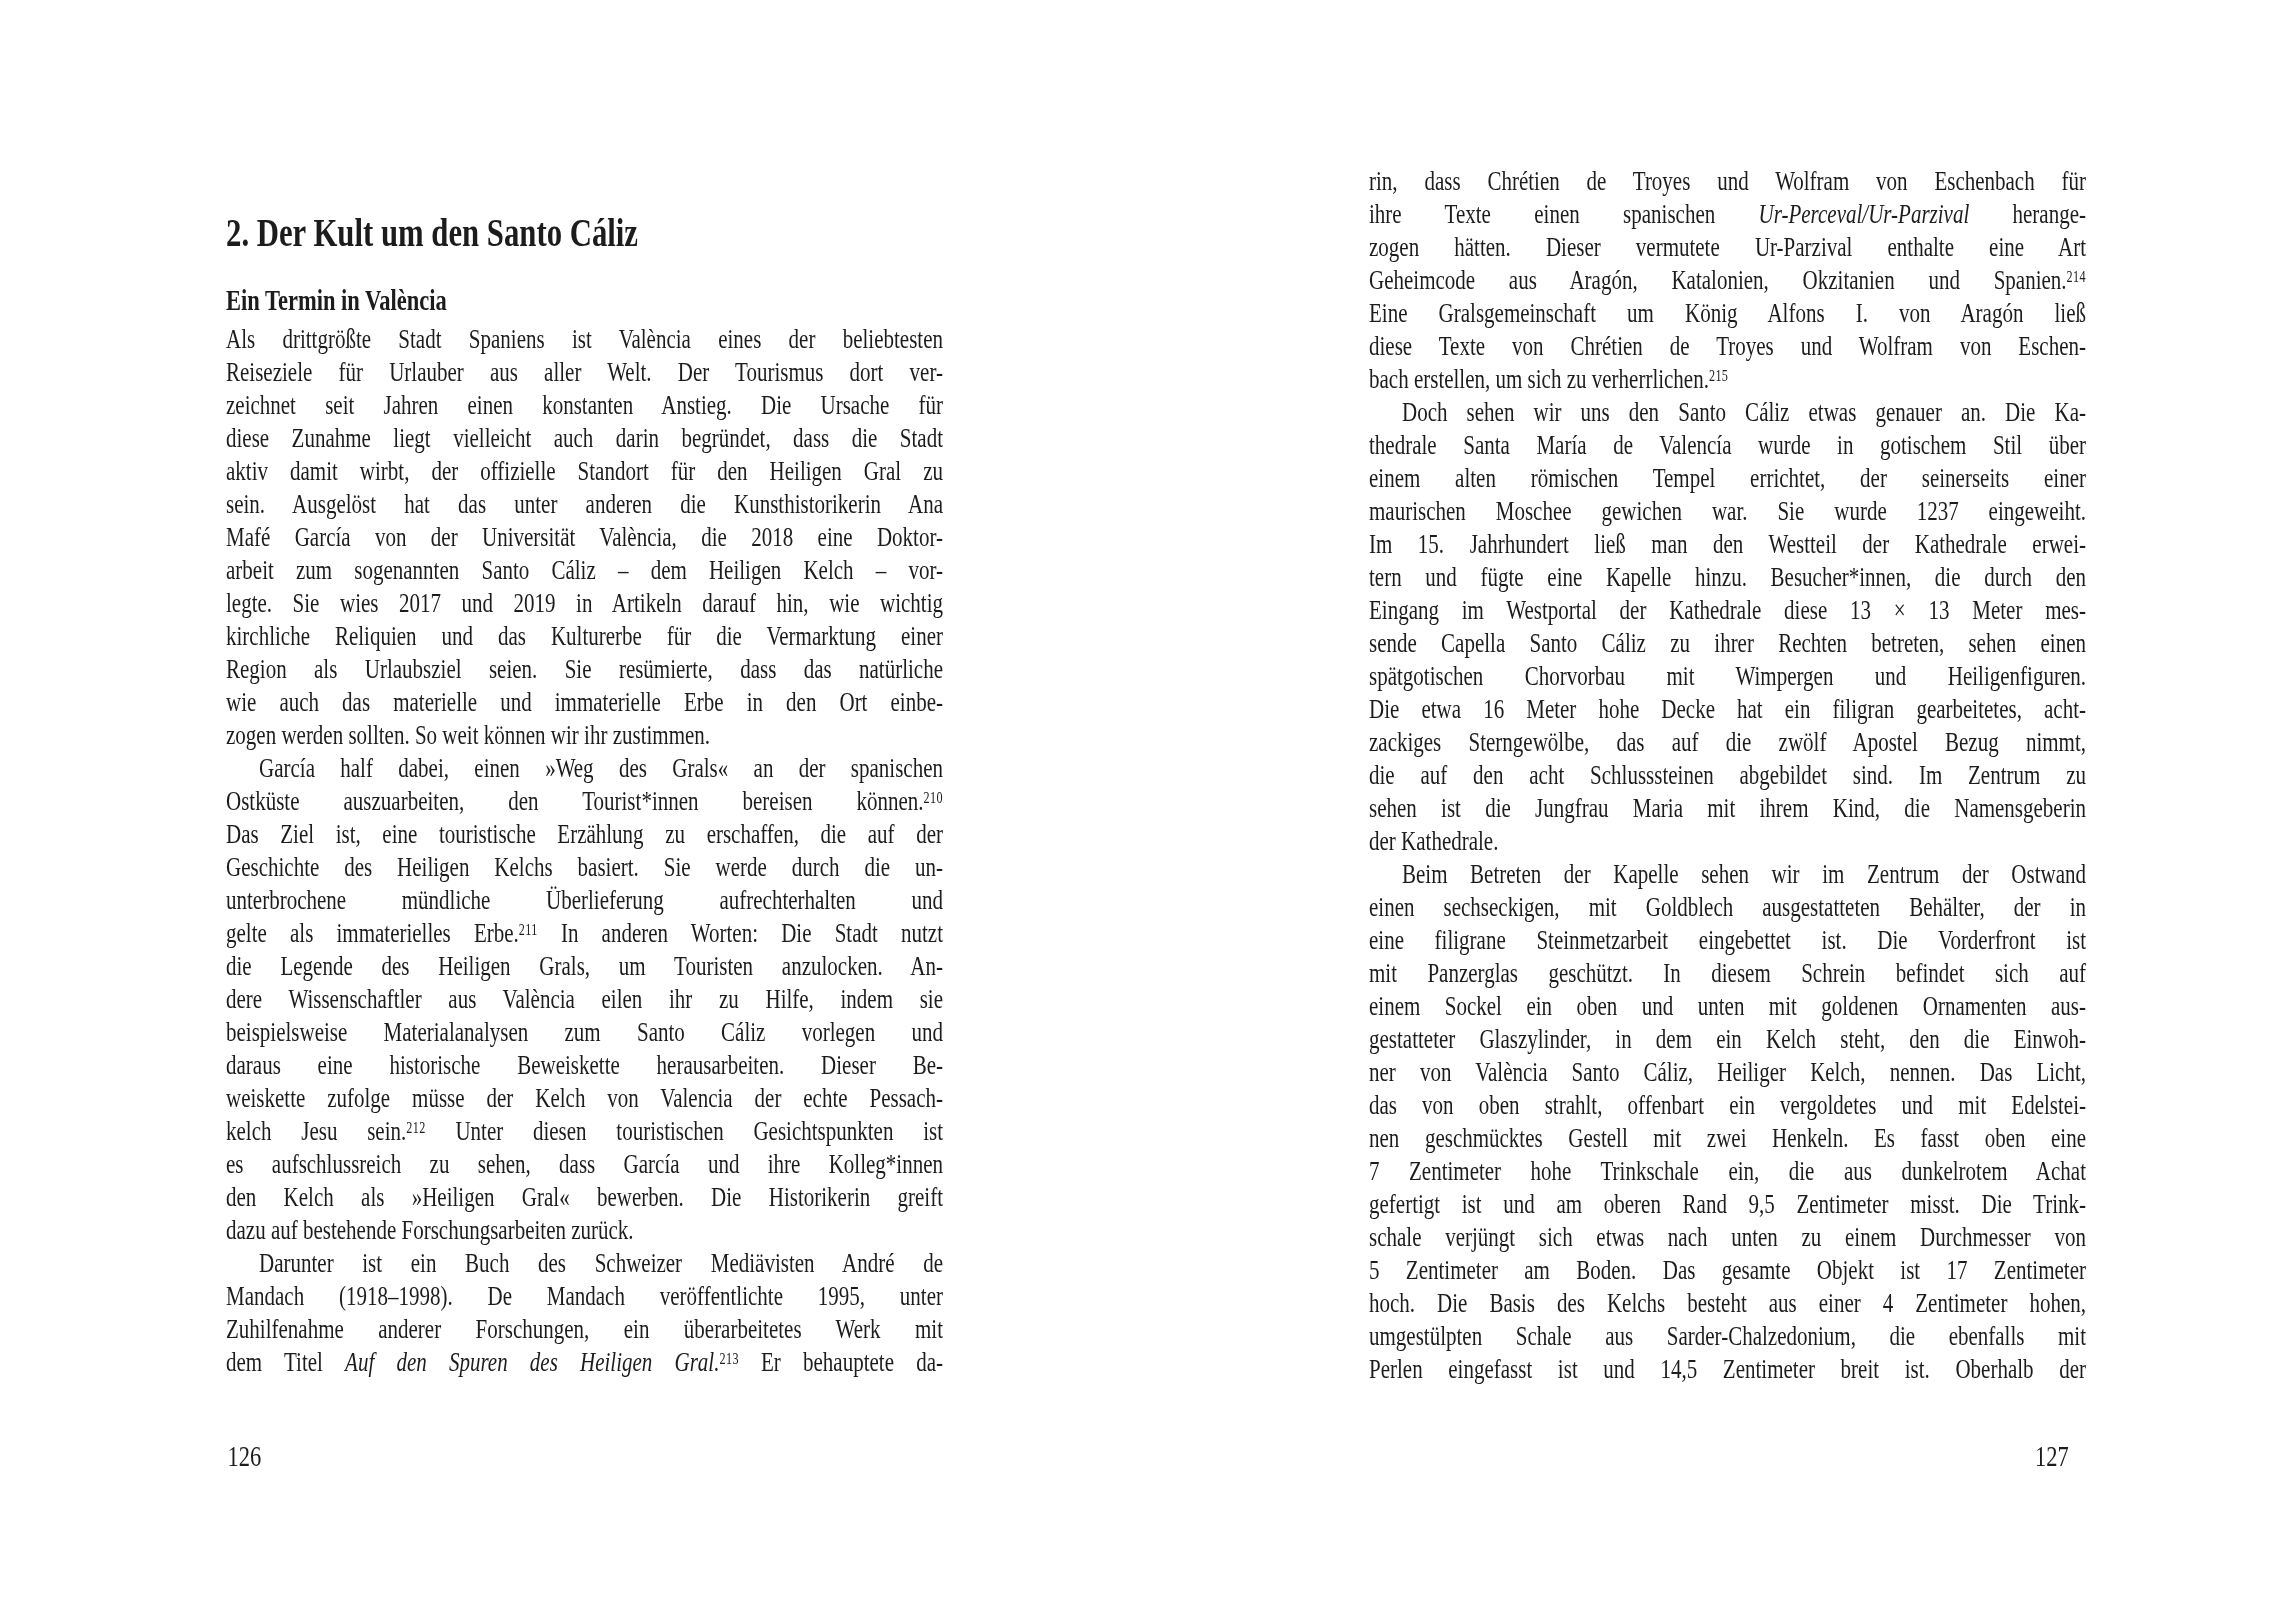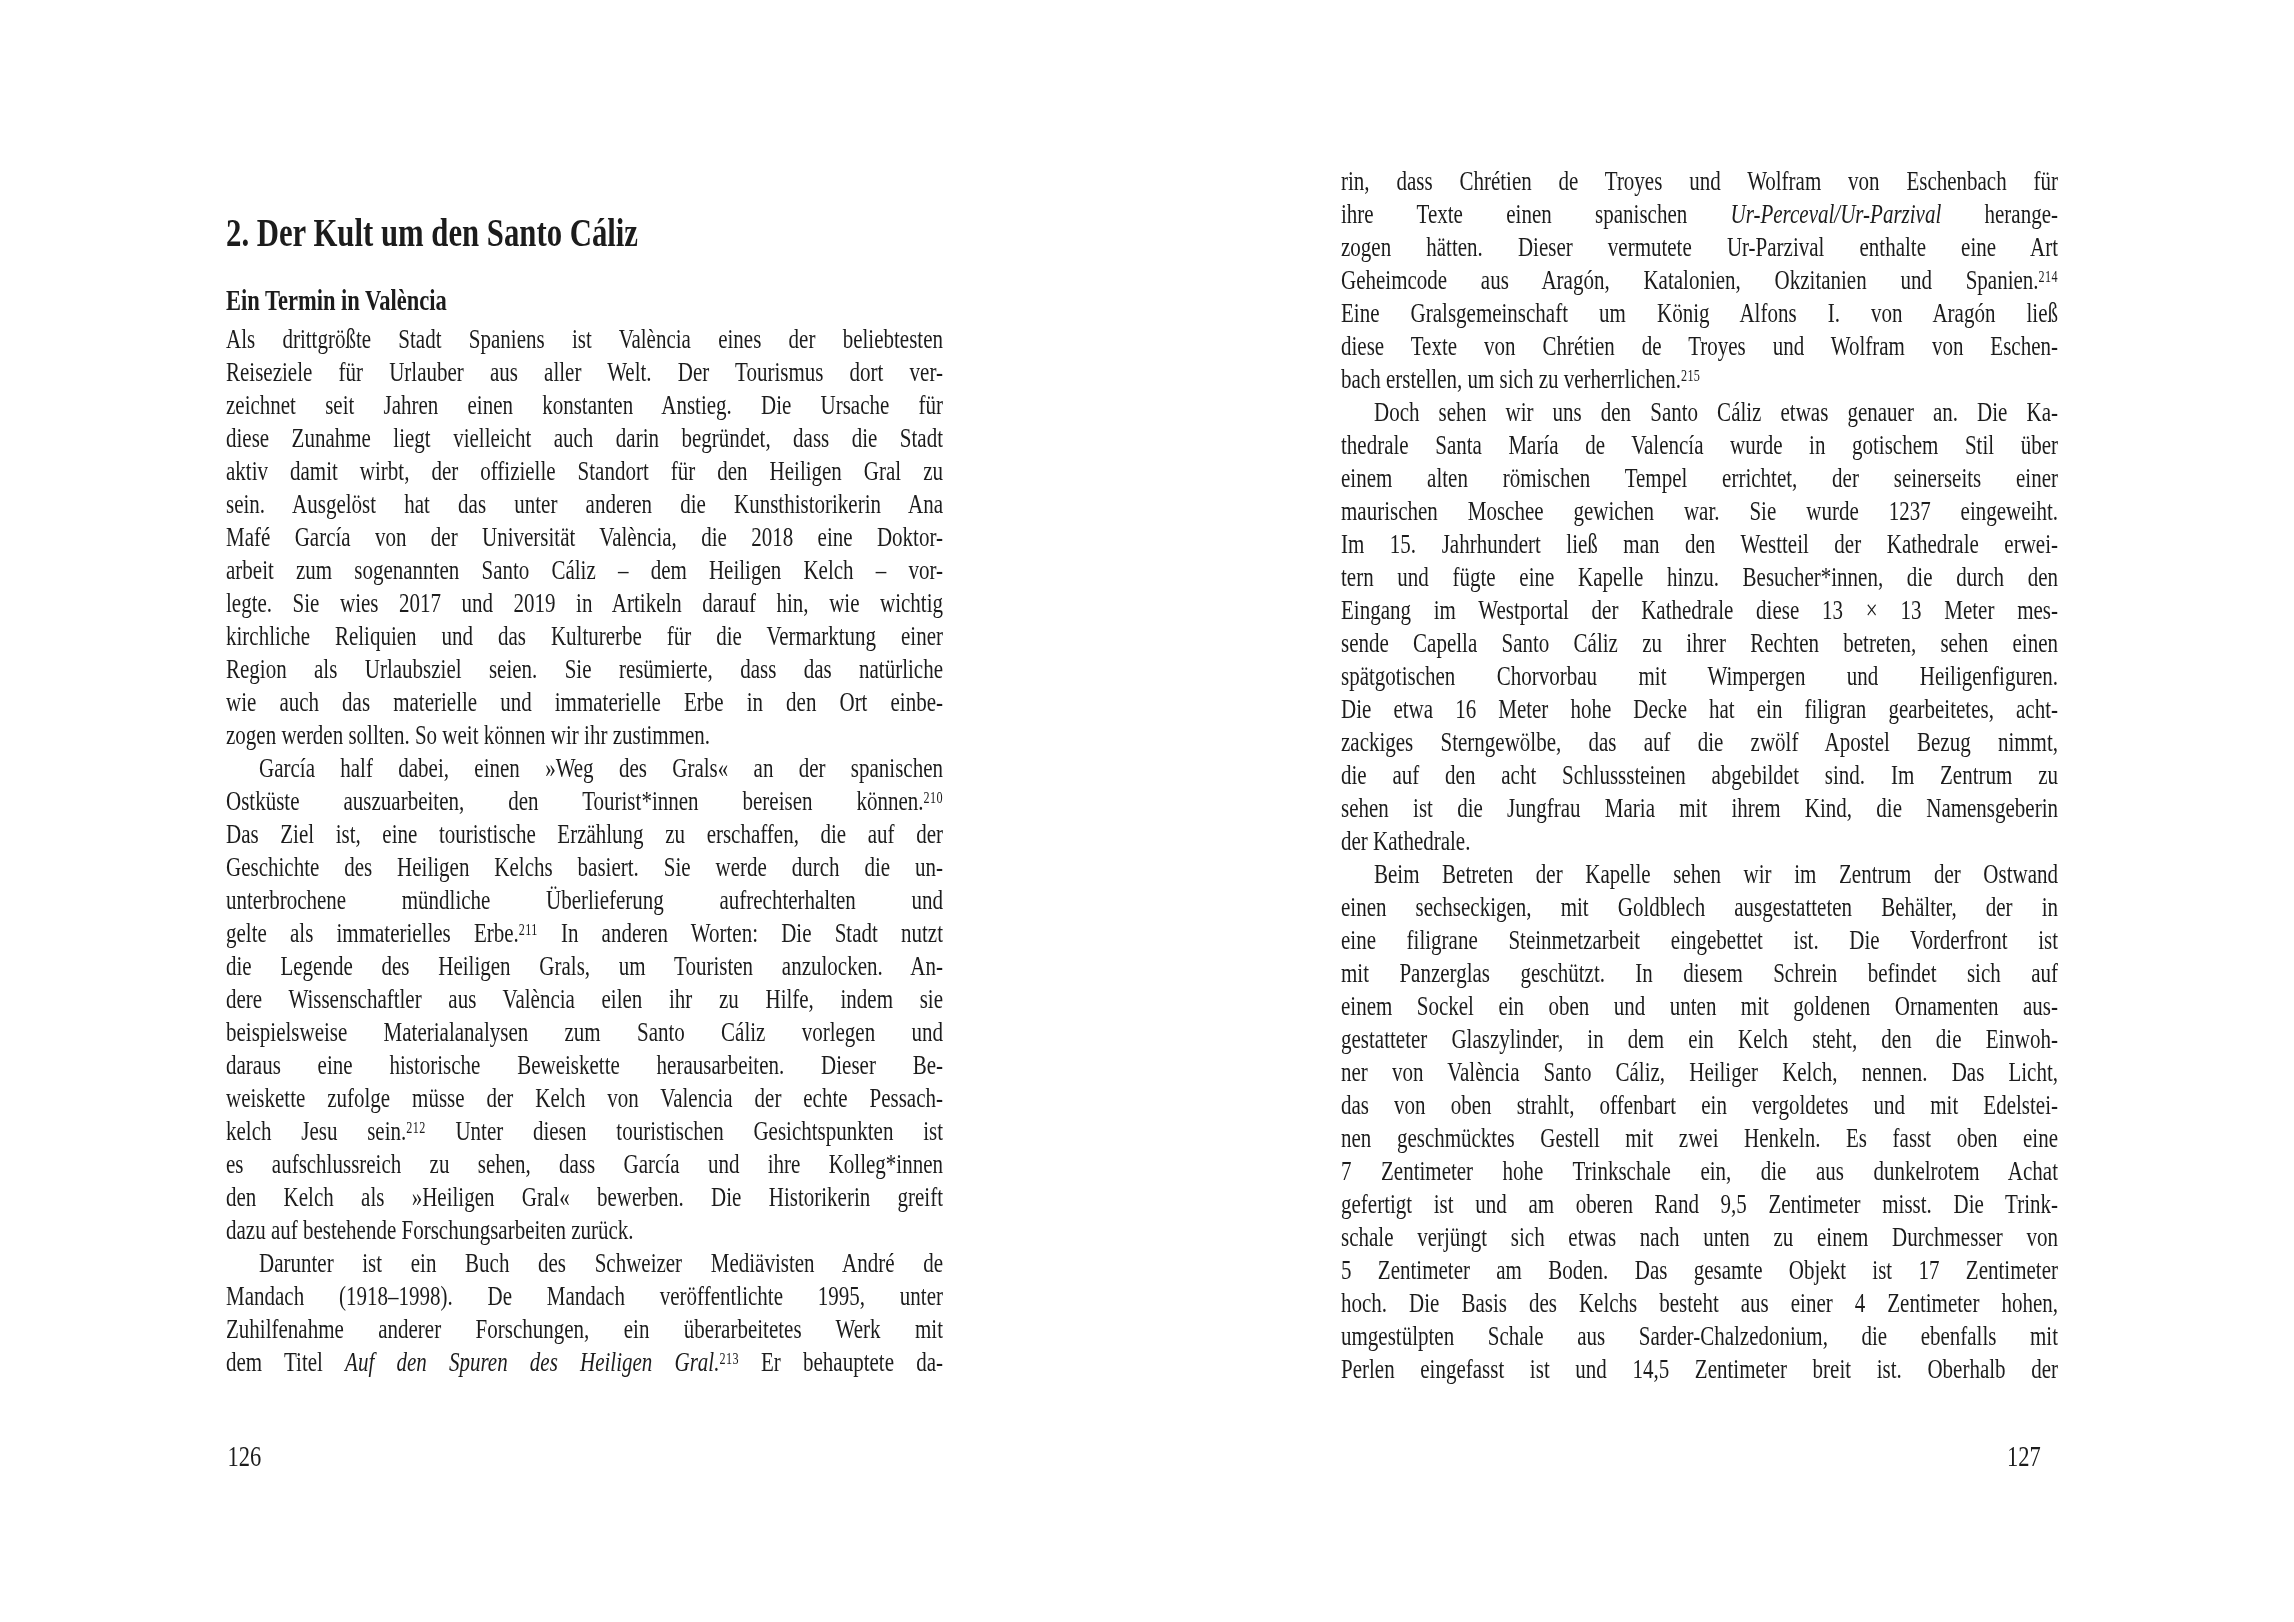--- a/index.html
+++ b/index.html
@@ -4,21 +4,21 @@
 <style>
   html,body{margin:0;padding:0;}
   body{
     width:2294px;height:1622px;position:relative;
     background:#ffffff;color:#1c1c1c;
     font-family:"Liberation Serif","DejaVu Serif",serif;
     overflow:hidden;
   }
   .page{position:absolute;top:0;height:1622px;width:717px;}
   .page-left{left:226px;}
-  .page-right{left:1341px;text-decoration:underline;}
+  .page-right{left:1369px;text-decoration:underline;}
   .inner{
     position:absolute;top:0;left:0;width:956px;height:1622px;
     transform:scaleX(0.75);transform-origin:0 0;
   }
   .chapter-title{
     position:absolute;top:185px;left:0;
     font-size:41px;font-weight:bold;line-height:1;white-space:nowrap;
   }
   .section-heading{
     position:absolute;top:260px;left:0;

